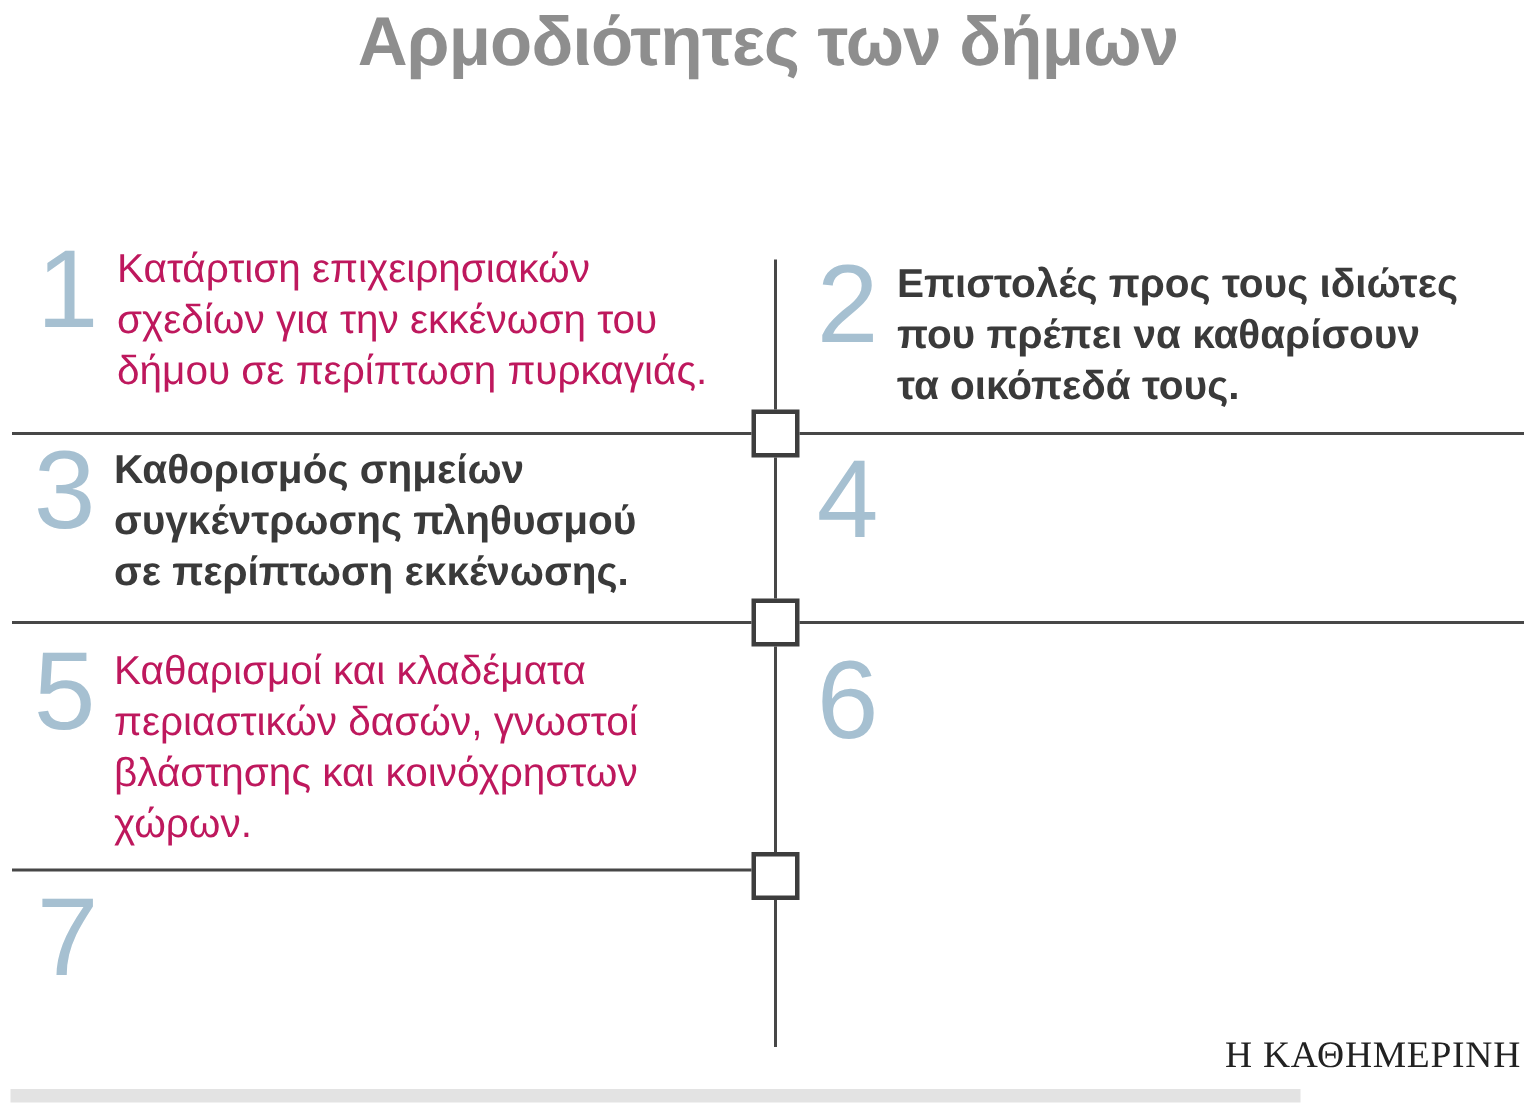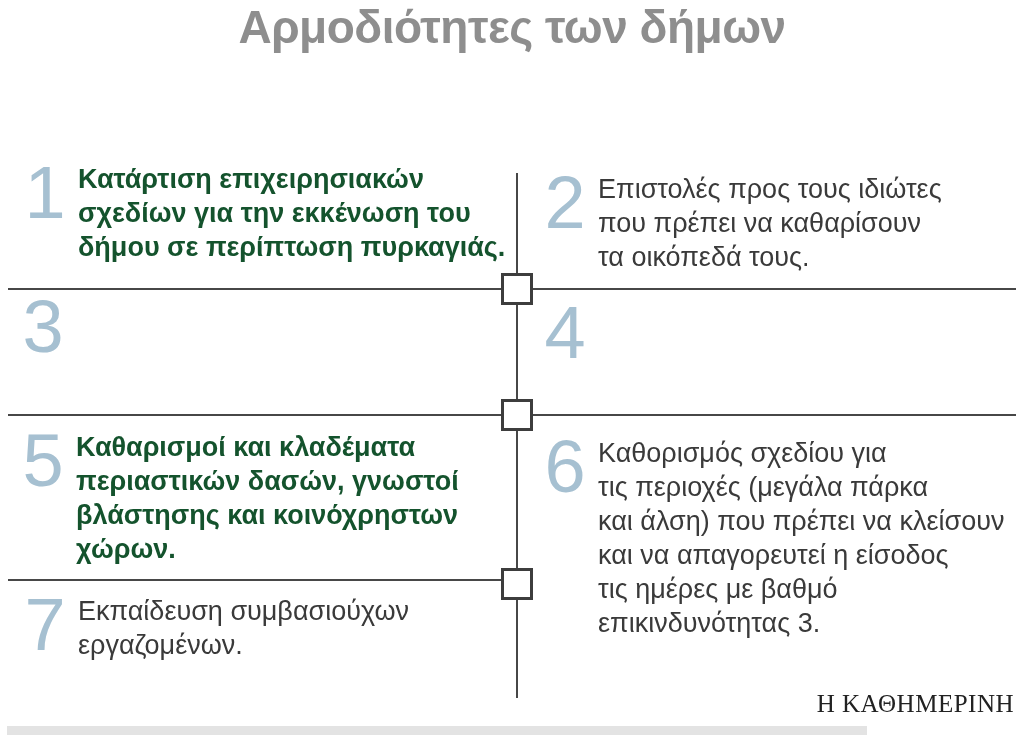--- a/index.html
+++ b/index.html
@@ -26,22 +26,22 @@
   .node-1 { left:501px; top:273px; }
   .node-2 { left:501px; top:399px; }
   .node-3 { left:501px; top:568px; }
   
   .item { position:absolute; display:flex; align-items:flex-start; }
   .num {
     flex:0 0 auto; width:50px; text-align:center; margin-right:8px;
     font-size:74px; line-height:62px; color:#a6c0d1; font-weight:normal;
   }
   .txt { font-size:27px; line-height:34px; white-space:pre-line; }
-  .item.regular .txt { color:#14532d; font-weight:bold; }
-  .item.bold    .txt { color:#3a3a3a; font-weight:normal; }
+  .item.regular .txt { color:#be185d; font-weight:normal; }
+  .item.bold    .txt { color:#3a3a3a; font-weight:bold; }
   .item-1 { left:20px;  top:162px; }
   .item-2 { left:540px; top:172px; }
   .item-3 { left:18px;  top:296px; }
   .item-4 { left:540px; top:302px; }
   .item-5 { left:18px;  top:430px; }
   .item-6 { left:540px; top:436px; }
   .item-7 { left:20px;  top:594px; }
   
   .footer-bar { position:absolute; left:7px; top:726px; width:860px; height:9px; background:#e3e3e3; }
   .logo {
@@ -76,46 +76,41 @@
 
   <div class="item item-2 bold">
     <span class="num">2</span>
     <span class="txt">Επιστολές προς τους ιδιώτες
 που πρέπει να καθαρίσουν
 τα οικόπεδά τους.</span>
   </div>
 
   <div class="item item-3 bold">
     <span class="num">3</span>
+    <span class="txt">Καθορισμός σημείων
+συγκέντρωσης πληθυσμού
+σε περίπτωση εκκένωσης.</span>
   </div>
 
   <div class="item item-4 regular">
     <span class="num">4</span>
   </div>
 
   <div class="item item-5 regular">
     <span class="num">5</span>
     <span class="txt">Καθαρισμοί και κλαδέματα
 περιαστικών δασών, γνωστοί
 βλάστησης και κοινόχρηστων
 χώρων.</span>
   </div>
 
   <div class="item item-6 bold">
     <span class="num">6</span>
-    <span class="txt">Καθορισμός σχεδίου για
-τις περιοχές (μεγάλα πάρκα
-και άλση) που πρέπει να κλείσουν
-και να απαγορευτεί η είσοδος
-τις ημέρες με βαθμό
-επικινδυνότητας 3.</span>
   </div>
 
   <div class="item item-7 bold">
     <span class="num">7</span>
-    <span class="txt">Εκπαίδευση συμβασιούχων
-εργαζομένων.</span>
   </div>
 
   <div class="footer-bar"></div>
   <div class="logo">Η ΚΑΘΗΜΕΡΙΝΗ</div>
 
 </div>
 
 </body></html>

